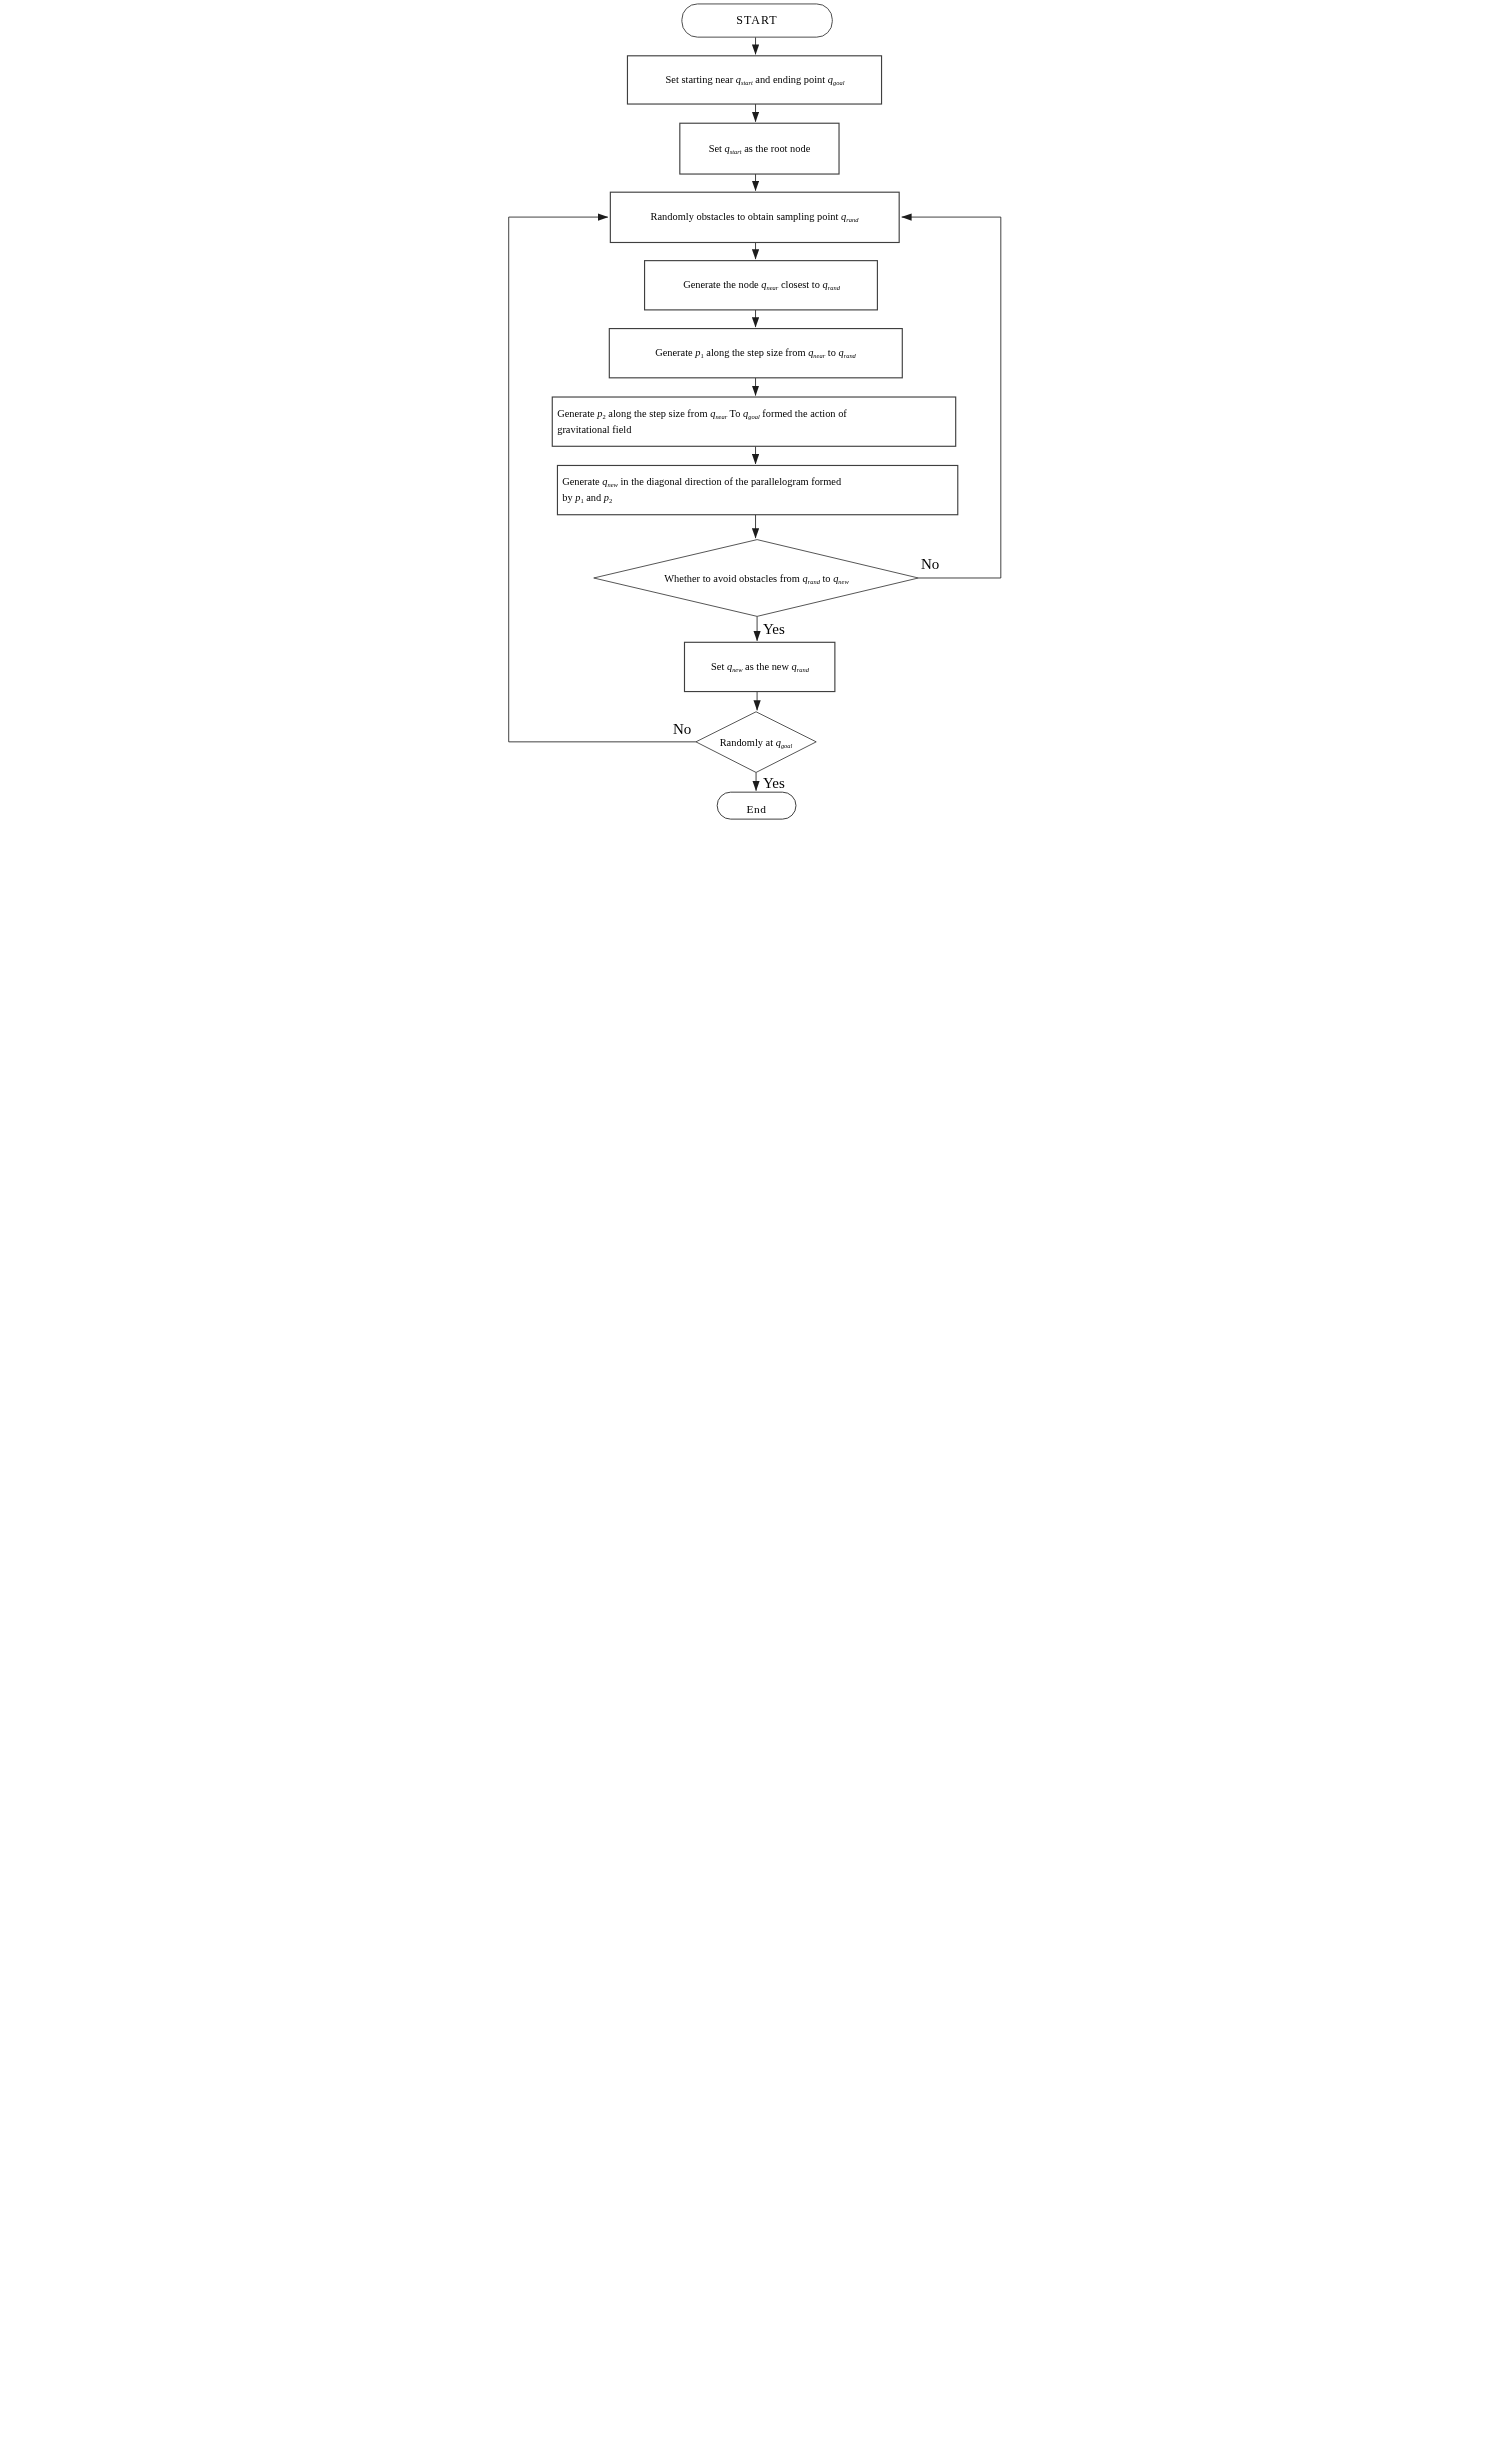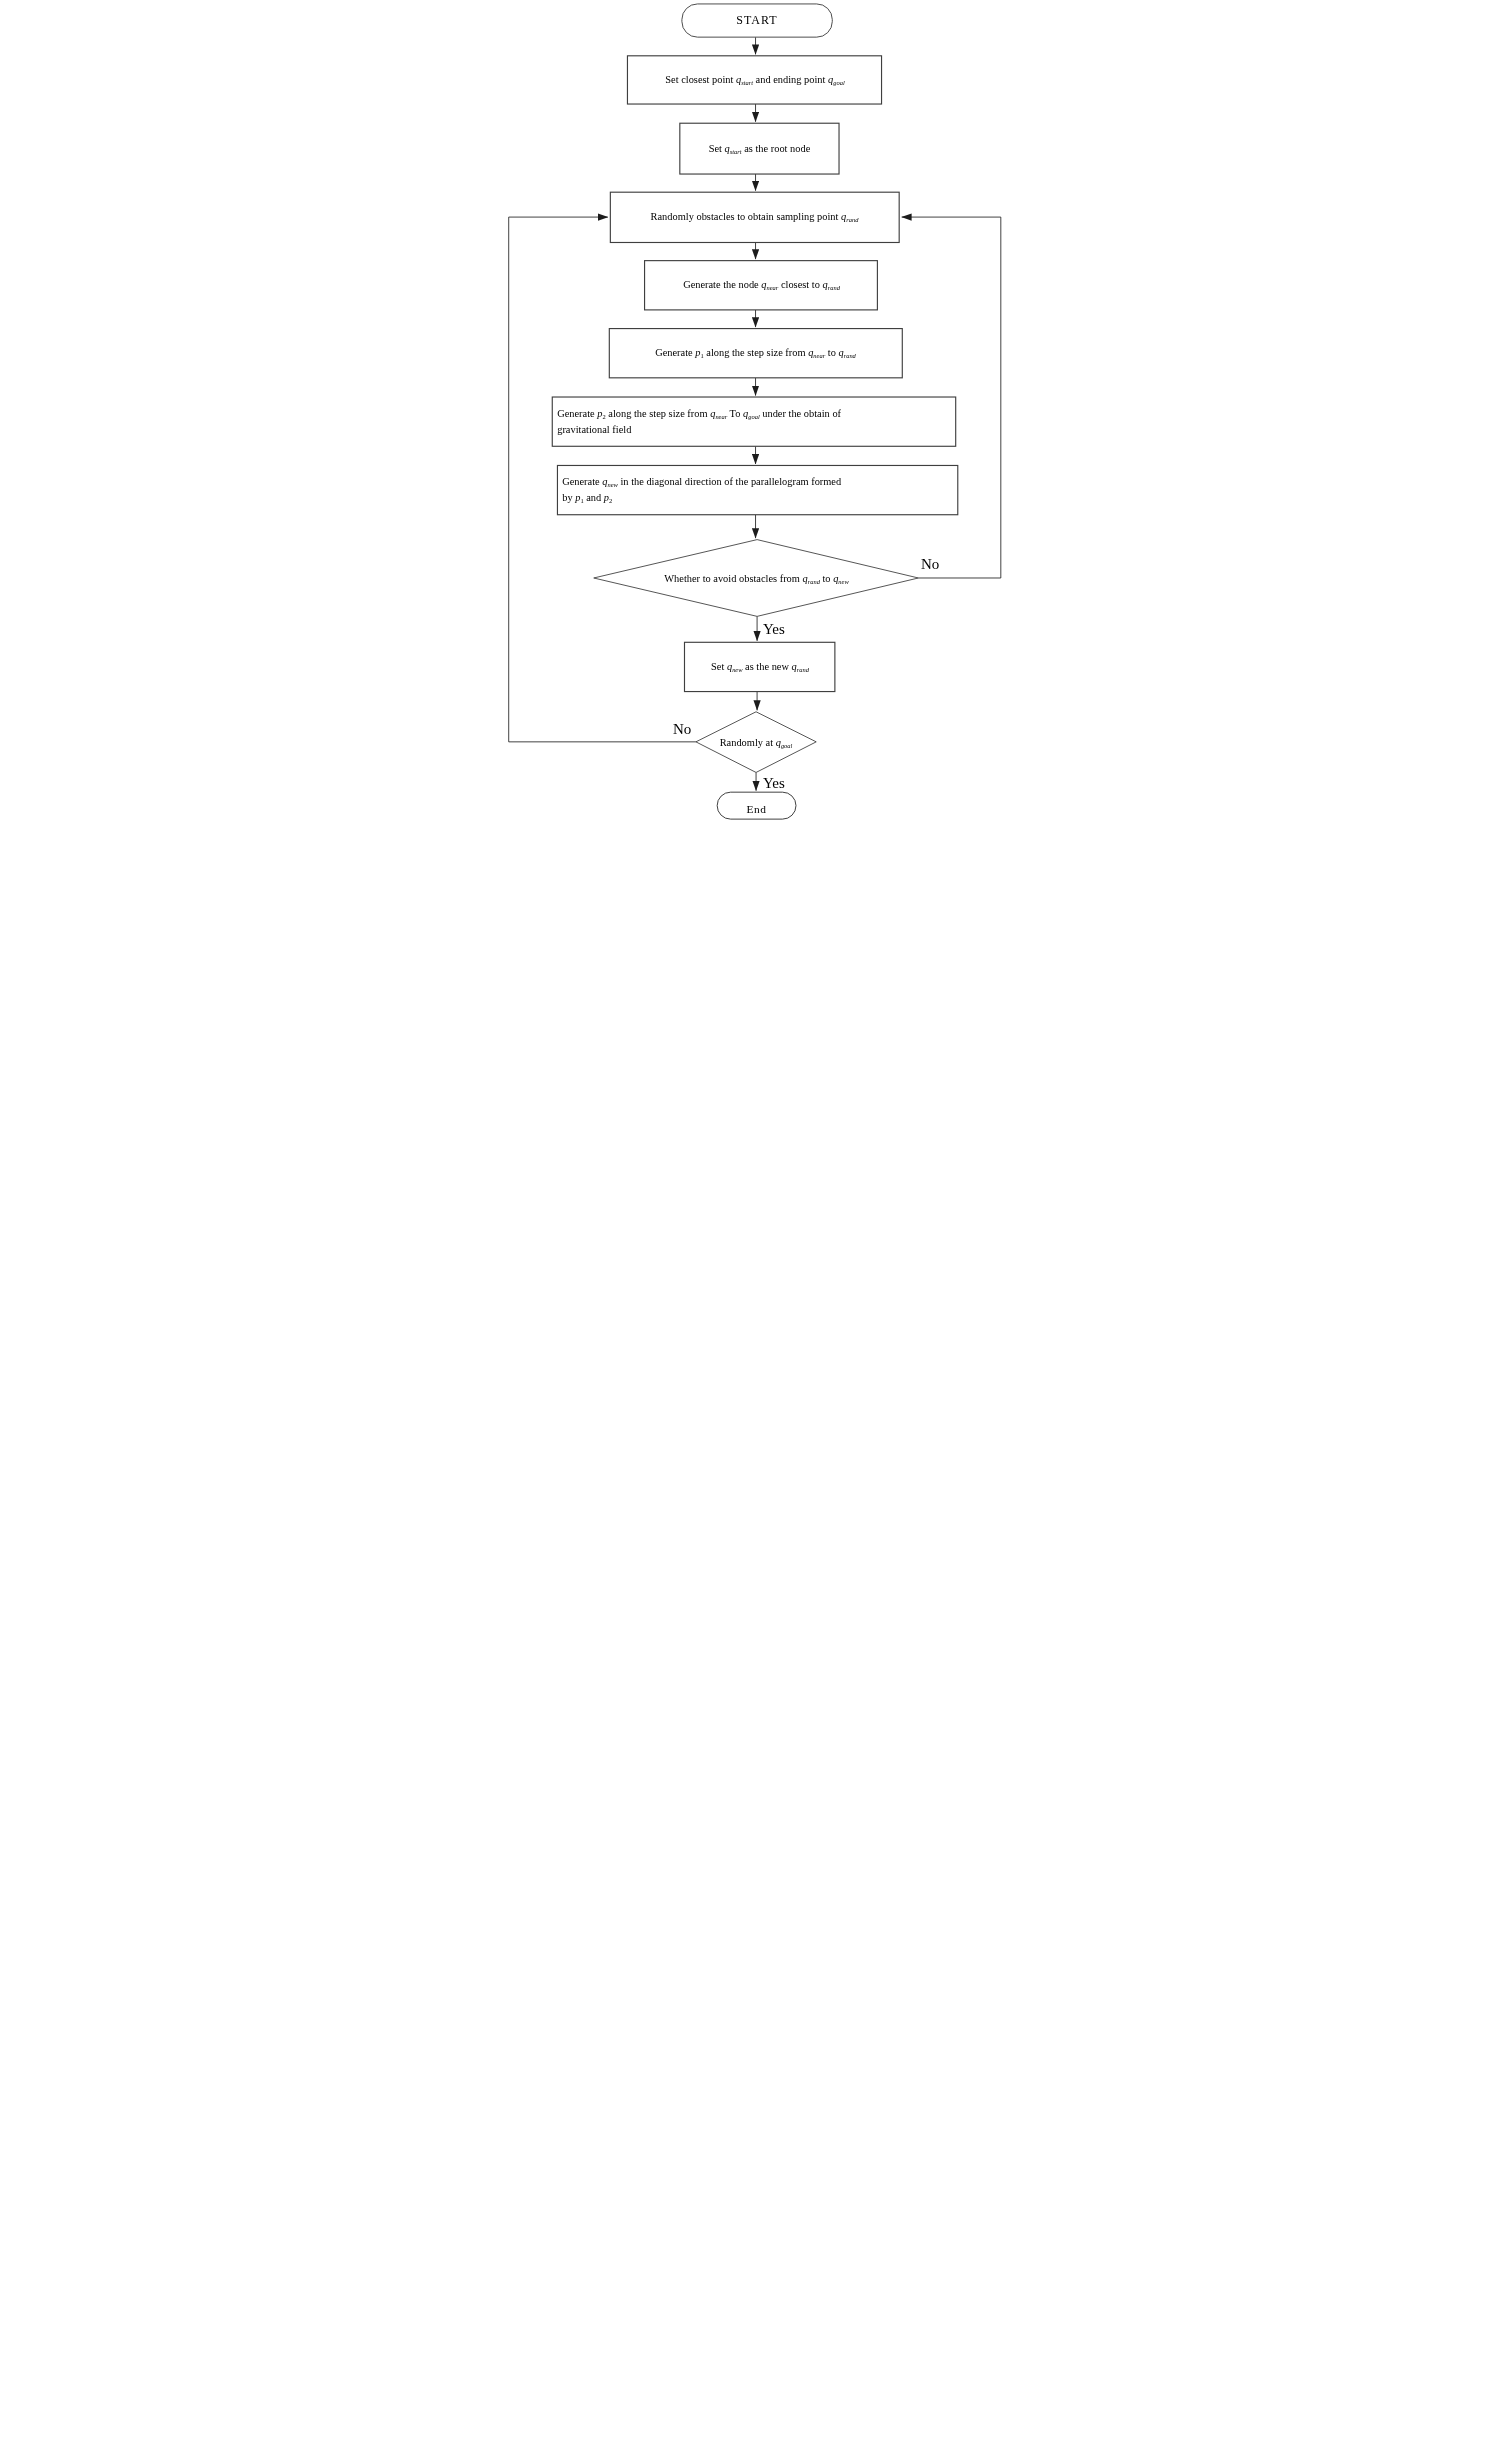--- a/index.html
+++ b/index.html
@@ -60,36 +60,36 @@
     <polygon points="175,1114 490,1040 801,1114 490,1188" fill="#ffffff" stroke="#333333" stroke-width="1.6"></polygon>
     <rect x="350" y="1238" width="290" height="95" fill="#ffffff" stroke="#3f3f3f" stroke-width="2.2"></rect>
     <polygon points="372,1430 488,1372 604,1430 488,1489" fill="#ffffff" stroke="#333333" stroke-width="1.6"></polygon>
     <rect x="413" y="1527" width="152" height="52" rx="26" fill="#ffffff" stroke="#333333" stroke-width="1.8"></rect>
   </svg>
 
   <div class="lbl term" style="left:179px; top:3.6px;    width:150px; height:33px;">
       <span class="rt"><span>START</span></span>
     </div>
   <div class="lbl" style="left:125px; top:56px;  width:254px; height:48px;">
-      <span class="rt"><span>Set closest point </span><span class="it">q</span><span class="sub">start</span><span> and ending point </span><span class="it">q</span><span class="sub">goal</span></span>
+      <span class="rt"><span>Set starting near </span><span class="it">q</span><span class="sub">start</span><span> and ending point </span><span class="it">q</span><span class="sub">goal</span></span>
     </div>
   <div class="lbl" style="left:177px; top:123px;  width:159px; height:51px;">
       <span class="rt"><span>Set </span><span class="it">q</span><span class="sub">start</span><span> as the root node</span></span>
     </div>
   <div class="lbl" style="left:107px; top:192px;  width:289px; height:50px;">
       <span class="rt"><span>Randomly obstacles to obtain sampling point </span><span class="it">q</span><span class="sub">rand</span></span>
     </div>
   <div class="lbl" style="left:142px; top:260px;  width:233px; height:49px;">
       <span class="rt"><span>Generate the node </span><span class="it">q</span><span class="sub">near</span><span> closest to </span><span class="it">q</span><span class="sub">rand</span></span>
     </div>
   <div class="lbl" style="left:106px; top:328px;  width:293px; height:49px;">
       <span class="rt"><span>Generate </span><span class="it">p</span><span class="sub up">1</span><span> along the step size from </span><span class="it">q</span><span class="sub">near</span><span> to </span><span class="it">q</span><span class="sub">rand</span></span>
     </div>
   <div class="lbl left" style="left:49px;  top:397px;  width:404px; height:49px;">
-      <span class="rt"><span>Generate </span><span class="it">p</span><span class="sub up">2</span><span> along the step size from </span><span class="it">q</span><span class="sub">near</span><span> To </span><span class="it">q</span><span class="sub">goal</span><span> under the obtain of</span><br><span>gravitational field</span></span>
+      <span class="rt"><span>Generate </span><span class="it">p</span><span class="sub up">2</span><span> along the step size from </span><span class="it">q</span><span class="sub">near</span><span> To </span><span class="it">q</span><span class="sub">goal</span><span> formed the action of</span><br><span>gravitational field</span></span>
     </div>
   <div class="lbl left" style="left:54px; top:465px;  width:401px; height:49px;">
       <span class="rt"><span>Generate </span><span class="it">q</span><span class="sub">new</span><span> in the diagonal direction of the parallelogram formed</span><br><span>by </span><span class="it">p</span><span class="sub up">1</span><span> and </span><span class="it">p</span><span class="sub up">2</span></span>
     </div>
   <div class="lbl" style="left:91px; top:540px; width:325px; height:77px;">
       <span class="rt"><span>Whether to avoid obstacles from </span><span class="it">q</span><span class="sub">rand</span><span> to </span><span class="it">q</span><span class="sub">new</span></span>
     </div>
   <div class="lbl" style="left:182px; top:642px; width:150px; height:49px;">
       <span class="rt"><span>Set </span><span class="it">q</span><span class="sub">new</span><span> as the new </span><span class="it">q</span><span class="sub">rand</span></span>
     </div>

